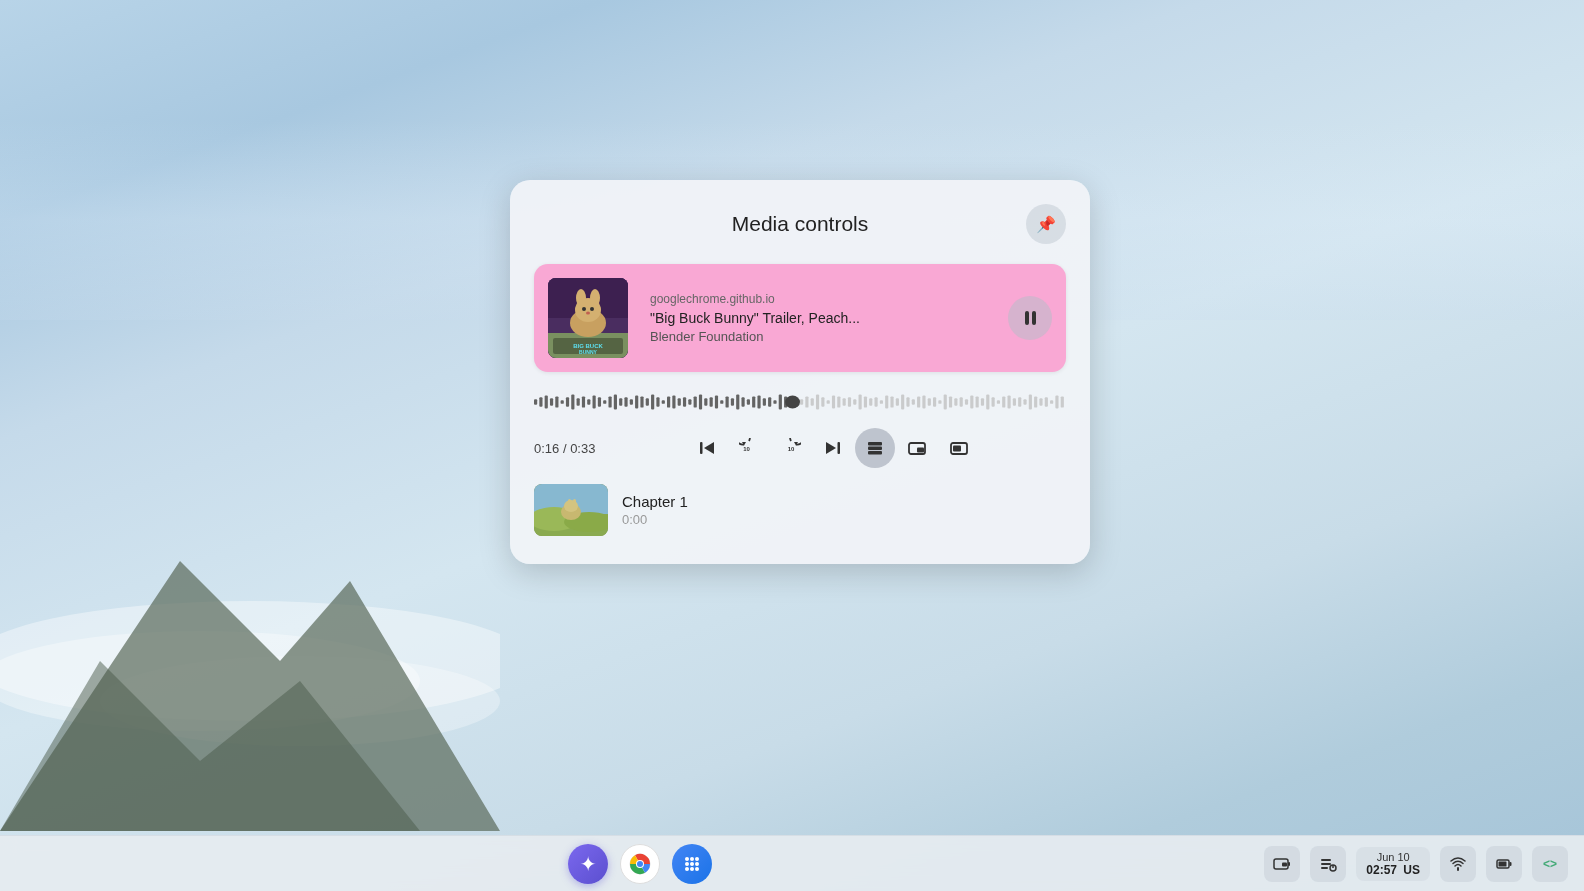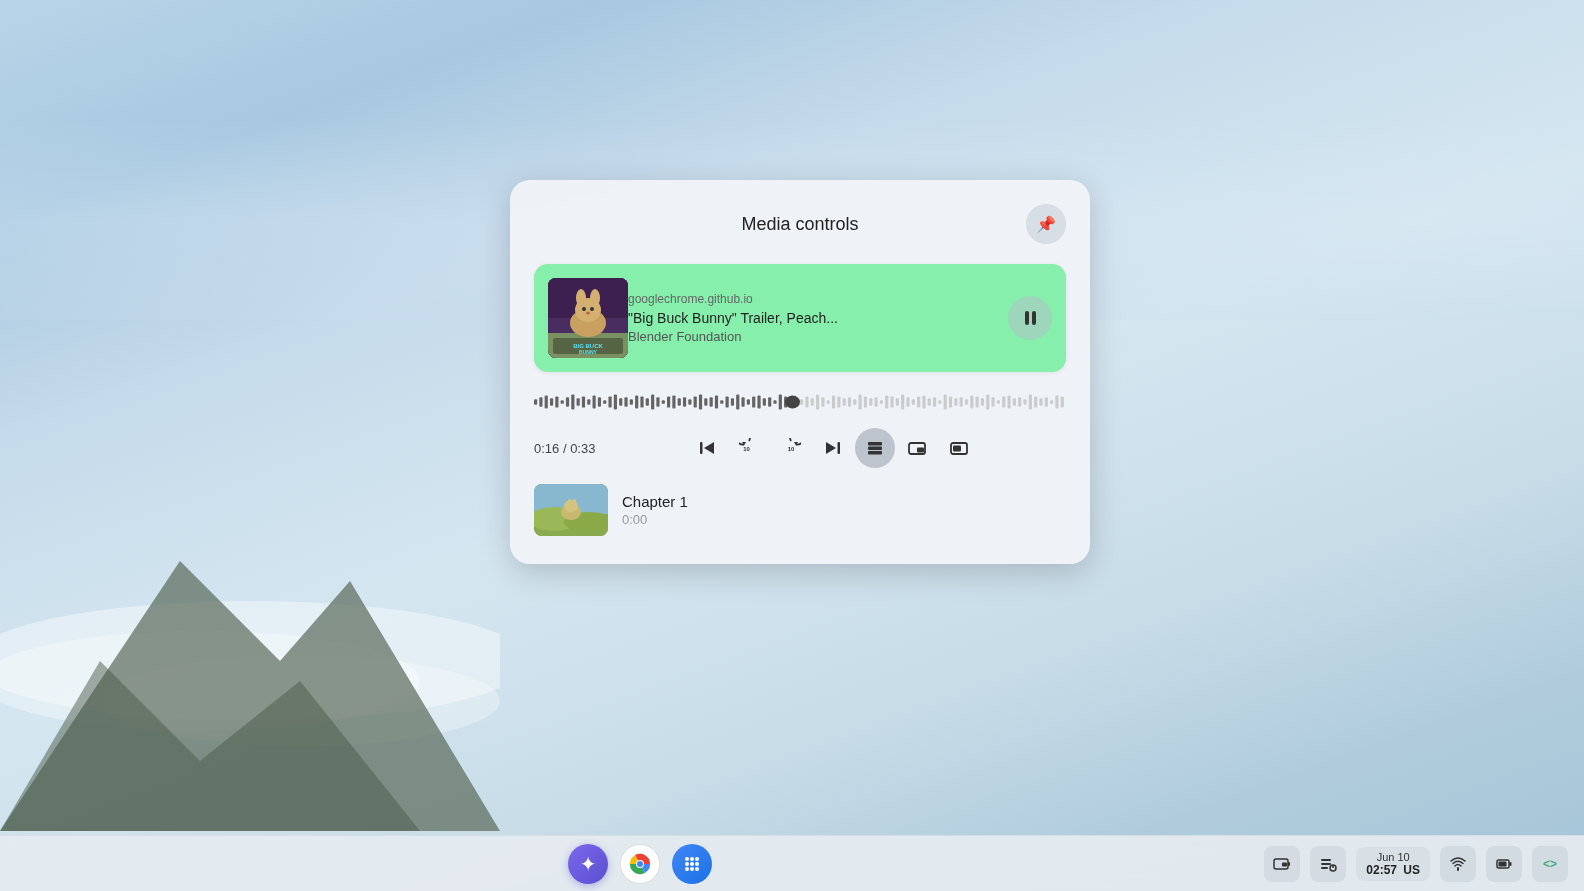--- a/index.html
+++ b/index.html
@@ -142,21 +142,21 @@
     }
 
     .media-panel-header {
       display: flex;
       align-items: center;
       justify-content: space-between;
       margin-bottom: 20px;
     }
 
     .media-title {
-      font-size: 18px;
+      font-size: 21px;
       font-weight: 500;
       color: #222;
       text-align: center;
       flex: 1;
     }
 
     .pin-button {
       width: 40px;
       height: 40px;
       border-radius: 50%;
@@ -165,27 +165,27 @@
       cursor: pointer;
       display: flex;
       align-items: center;
       justify-content: center;
       color: #333;
       font-size: 16px;
     }
 
     
     .media-card {
-      background: #86efac;
+      background: #f9a8d4;
       border-radius: 14px;
       padding: 14px 14px;
       margin-bottom: 16px;
       display: flex;
       align-items: center;
-      gap: 0;
+      gap: 22px;
       box-shadow: 0 1px 4px rgba(0,0,0,0.08);
     }
 
     .media-thumbnail {
       width: 80px;
       height: 80px;
       border-radius: 8px;
       flex-shrink: 0;
       overflow: hidden;
       background: #4a3060;

